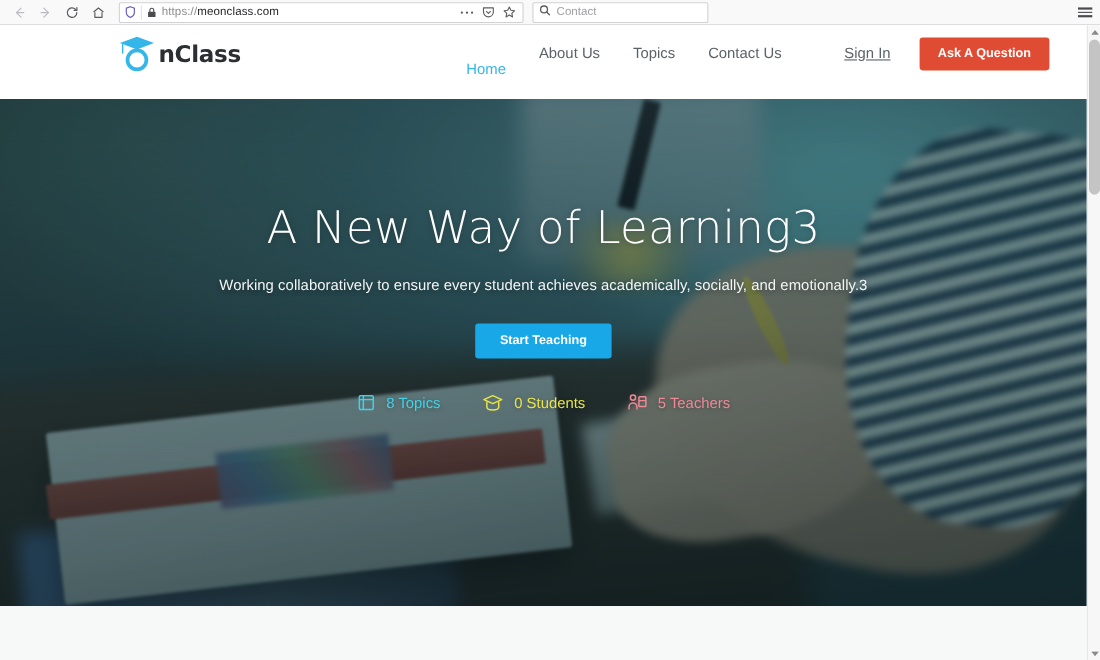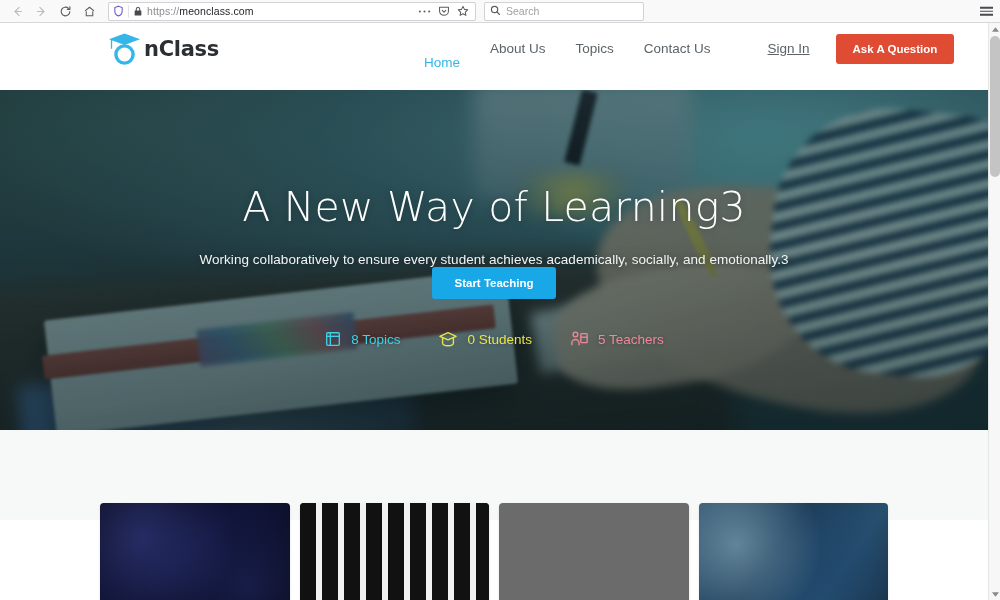--- a/index.html
+++ b/index.html
@@ -148,21 +148,21 @@
     padding: 9px 17px;
     border: none;
     border-radius: 3px;
     white-space: nowrap;
     font-family: "Liberation Sans", sans-serif;
   }
 
   
   .hero {
     position: relative;
-    height: 340px;
+    height: 461px;
     overflow: hidden;
     background: #0c4a6e;
   }
   .hero-photo { position: absolute; inset: 0; overflow: hidden; }
   
   .hp {
     position: absolute;
     filter: blur(0px);
   }
   .hp-bg {
@@ -307,21 +307,21 @@
     text-shadow: 0 1px 6px rgba(0,0,0,0.25);
     font-family: "DejaVu Sans", sans-serif;
   }
   .hero-sub {
     margin-top: 21px;
     font-size: 13.5px;
     color: #f2f5f5;
     text-shadow: 0 1px 5px rgba(0,0,0,0.35);
     letter-spacing: 0.05px;
   }
-  .hero-ctas { display: flex; gap: 8px; flex-direction: column; }
+  .hero-ctas { margin-top: 27px; display: flex; gap: 8px; flex-direction: column; }
   .cta {
     border: none;
     color: #ffffff;
     font-size: 11.5px;
     font-weight: bold;
     padding: 10px 22px;
     border-radius: 3px;
     white-space: nowrap;
     font-family: "Liberation Sans", sans-serif;
   }
@@ -485,21 +485,21 @@
     </span>
   </div>
 
   <div class="searchbar">
     <span>
       <svg width="11" height="11" viewBox="0 0 13 13" fill="none" stroke="#5c5c61" stroke-width="1.4" stroke-linecap="round">
           <circle cx="5.4" cy="5.4" r="3.7"></circle>
           <path d="M8.2 8.2l3 3"></path>
         </svg>
     </span>
-    <span class="search-ph">Search</span>
+    <span class="search-ph">Contact</span>
   </div>
 
   <div class="hamburger">
     <i></i>
     <i></i>
     <i></i>
   </div>
 </div>
 
 <div class="viewport">

